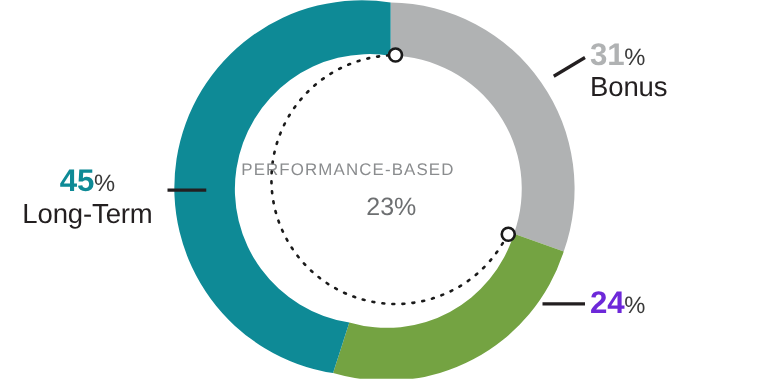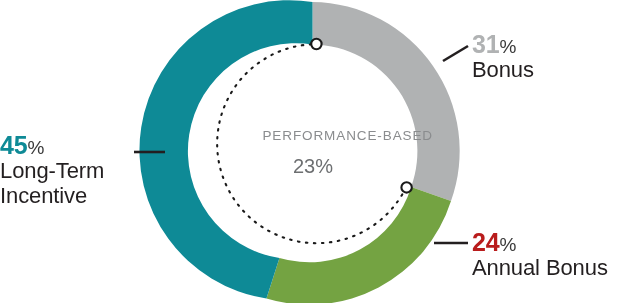--- a/index.html
+++ b/index.html
@@ -40,31 +40,31 @@
     color:#231f20;
     letter-spacing:-0.1px;
   }
 
   
   #label-salary{ left:472px; top:30px; text-align:left; }
   #label-salary .pct{ color:#b0b2b3; }
 
   
   #label-annual-bonus{ left:472px; top:228px; text-align:left; }
-  #label-annual-bonus .pct{ color:#b91c1c; }
+  #label-annual-bonus .pct{ color:#6d28d9; }
 
   
-  #label-lti{ left:0px; top:131px; width:140px; text-align:left; }
+  #label-lti{ left:0px; top:131px; width:140px; text-align:center; }
   #label-lti .pct{ color:#0e8a96; }
   #label-lti .lblname{ display:block; }
 
   .center-caption{
     position:absolute;
     left:193px; top:128px; width:240px;
-    text-align:right;
+    text-align:left;
     color:#8a8c8e;
     font-size:13.5px;
     letter-spacing:0.9px;
   }
   .center-value{
     position:absolute;
     left:193px; top:155px; width:240px;
     text-align:center;
     color:#6d6f71;
     font-size:20px;
@@ -111,27 +111,25 @@
     <div>
       <span class="pct">31</span><span class="pctsign">%</span>
     </div>
     <div class="lblname">Bonus</div>
   </div>
 
   <div class="lbl" id="label-annual-bonus">
     <div>
       <span class="pct">24</span><span class="pctsign">%</span>
     </div>
-    <div class="lblname">Annual Bonus</div>
   </div>
 
   <div class="lbl" id="label-lti">
     <div>
       <span class="pct">45</span><span class="pctsign">%</span>
     </div>
     <div class="lblname">Long-Term</div>
-    <div class="lblname">Incentive</div>
   </div>
 
   <div class="center-caption">PERFORMANCE-BASED</div>
   <div class="center-value">23%</div>
 
 </div>
 
 </body></html>

